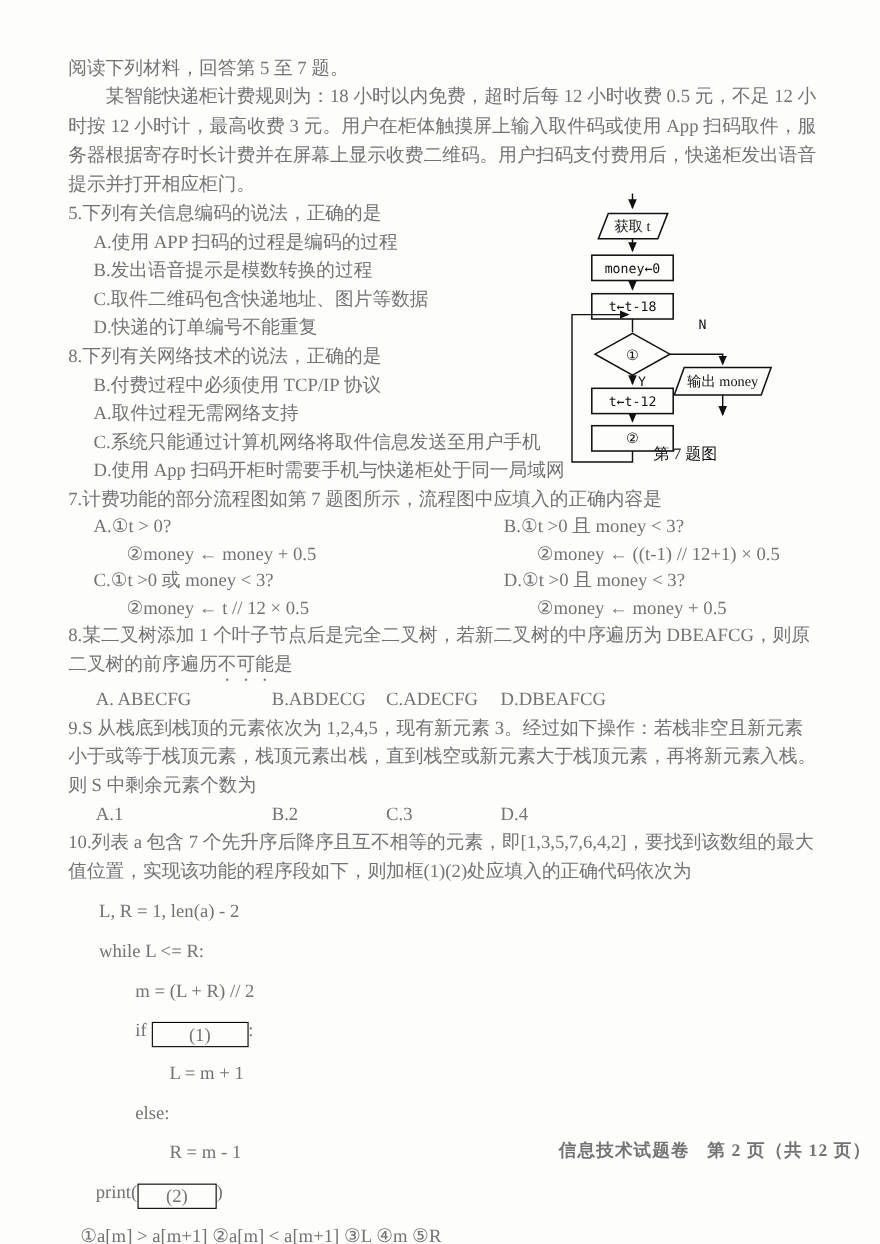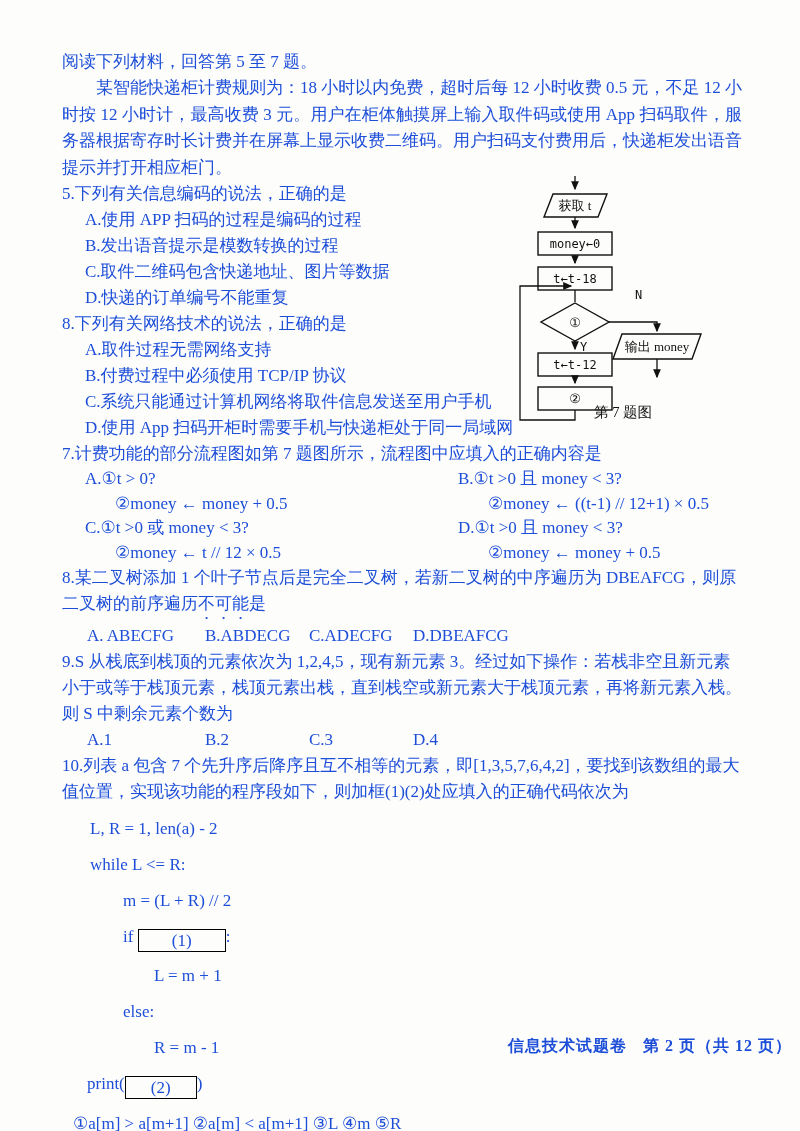--- a/index.html
+++ b/index.html
@@ -1,39 +1,39 @@
 <!DOCTYPE html>
 <html><head>
 <meta charset="utf-8">
 <style>
   html,body{margin:0;padding:0;background:#ffffff;}
   .page{
     position:relative;
     width:800px;height:1131px;
     box-sizing:border-box;
     background:#fdfdfc;
-    color:#1d4ed8;
+    color:#737373;
     font-family:"Liberation Serif","DejaVu Serif",serif;
     font-size:17px;
     padding:49px 58px 0 62px;
     overflow:hidden;
   }
   .line{margin:0;line-height:26px;white-space:pre-wrap;}
   .passage{margin:0;line-height:26.5px;text-indent:2em;text-align:justify;}
   .opt{padding-left:23px;}
   
   .q7-grid{display:grid;grid-template-columns:373px 1fr;}
   .q7-grid .cell p{margin:0;line-height:24.5px;}
   .q7-grid .cell .lab{padding-left:23px;}
   .q7-grid .cell .sub{padding-left:53px;}
   
   .choices{display:flex;padding-left:25px;line-height:26px;margin:0;}
   .choices span{display:inline-block;}
   .choices .c1{width:118px;}
-  .choices .c2{width:104px;}
+  .choices .c2{width:104px;margin-left:42px;}
   .choices .c3{width:104px;}
   
   .emph{-webkit-text-emphasis:filled dot;-webkit-text-emphasis-position:under right;
         text-emphasis:filled dot;text-emphasis-position:under right;}
   
   .code p{margin:12px;line-height:24px;}
   .ind0{padding-left:16px;}
   .ind1{padding-left:49px;}
   .ind2{padding-left:80px;}
   .indp{padding-left:13px;}
@@ -67,22 +67,22 @@
   <div>
     <p class="line">5.下列有关信息编码的说法，正确的是</p>
     <p class="line opt">A.使用 APP 扫码的过程是编码的过程</p>
     <p class="line opt">B.发出语音提示是模数转换的过程</p>
     <p class="line opt">C.取件二维码包含快递地址、图片等数据</p>
     <p class="line opt">D.快递的订单编号不能重复</p>
   </div>
 
   <div>
     <p class="line">8.下列有关网络技术的说法，正确的是</p>
+    <p class="line opt">B.付费过程中必须使用 TCP/IP 协议</p>
     <p class="line opt">A.取件过程无需网络支持</p>
-    <p class="line opt">B.付费过程中必须使用 TCP/IP 协议</p>
     <p class="line opt">C.系统只能通过计算机网络将取件信息发送至用户手机</p>
     <p class="line opt">D.使用 App 扫码开柜时需要手机与快递柜处于同一局域网</p>
   </div>
 
   <div>
     <p class="line">7.计费功能的部分流程图如第 7 题图所示，流程图中应填入的正确内容是</p>
     <div class="q7-grid">
       <div class="cell">
         <p class="lab">A.①t &gt; 0?</p>
         <p class="sub">②money ← money + 0.5</p>

